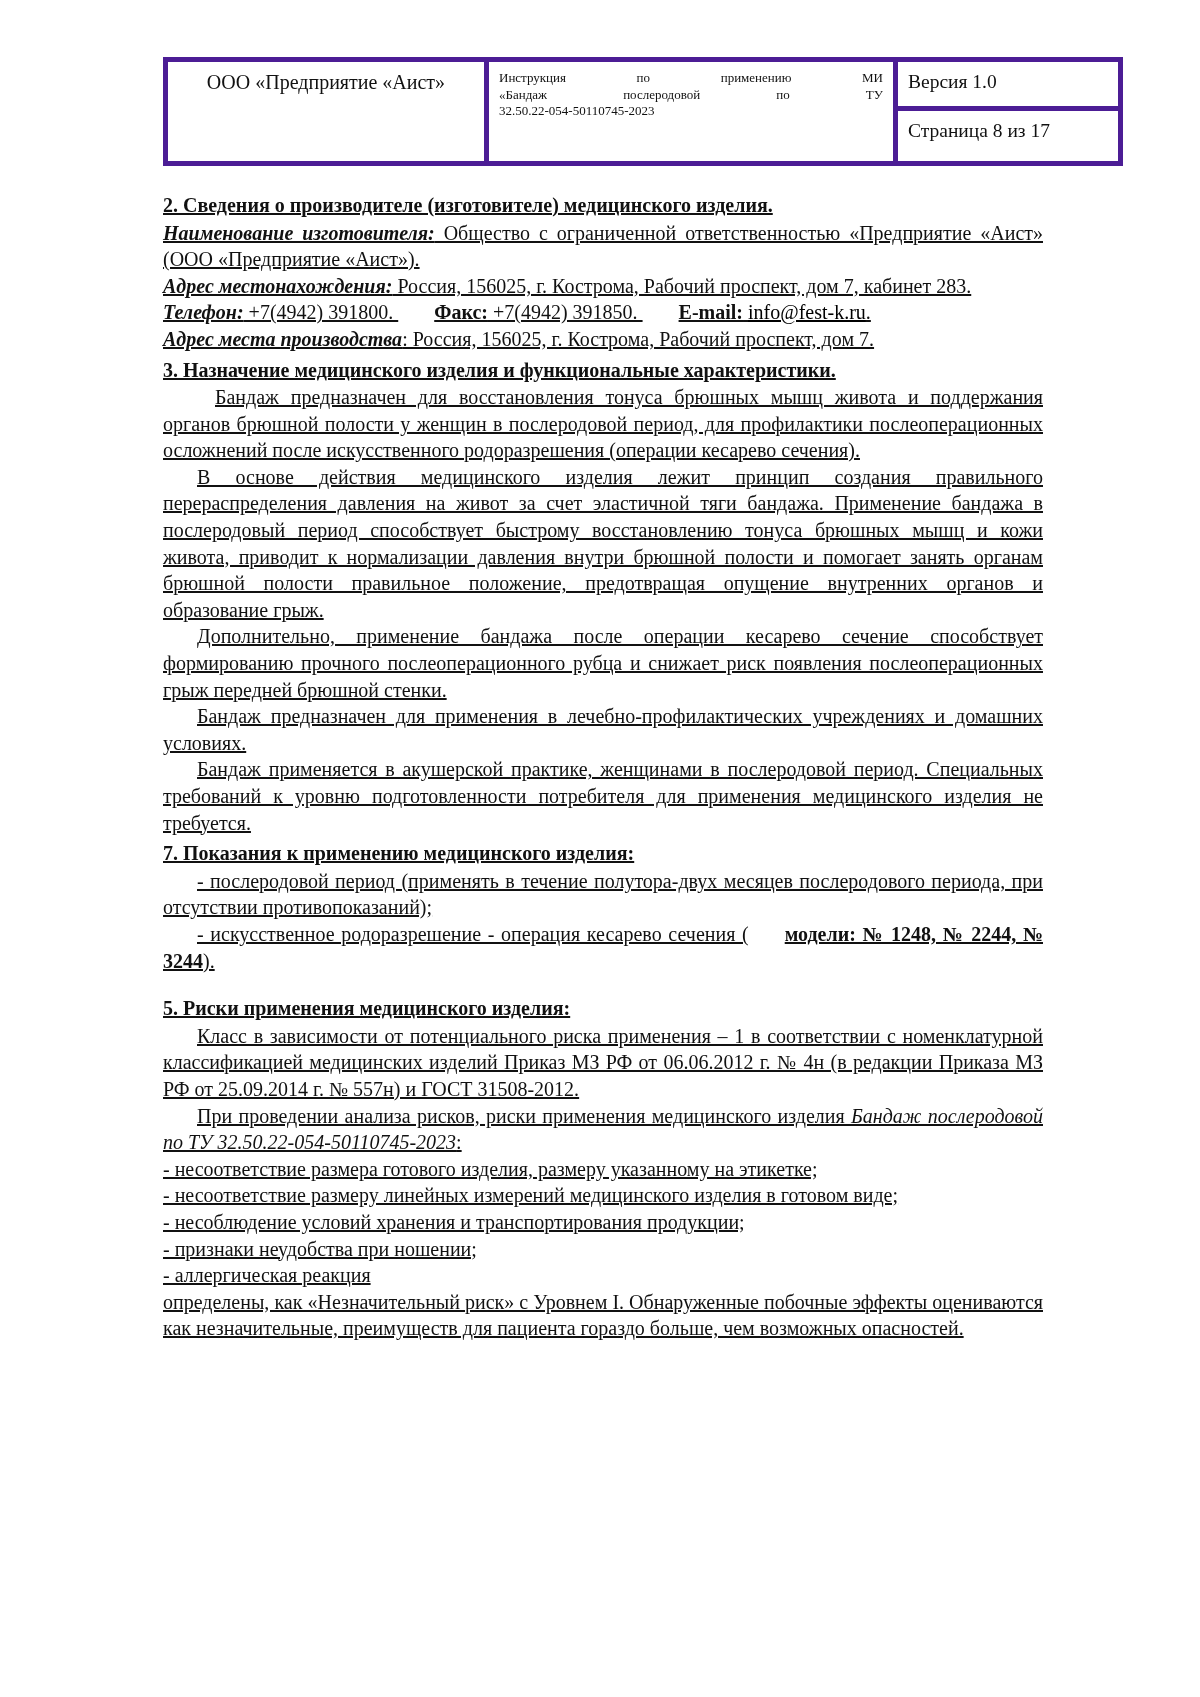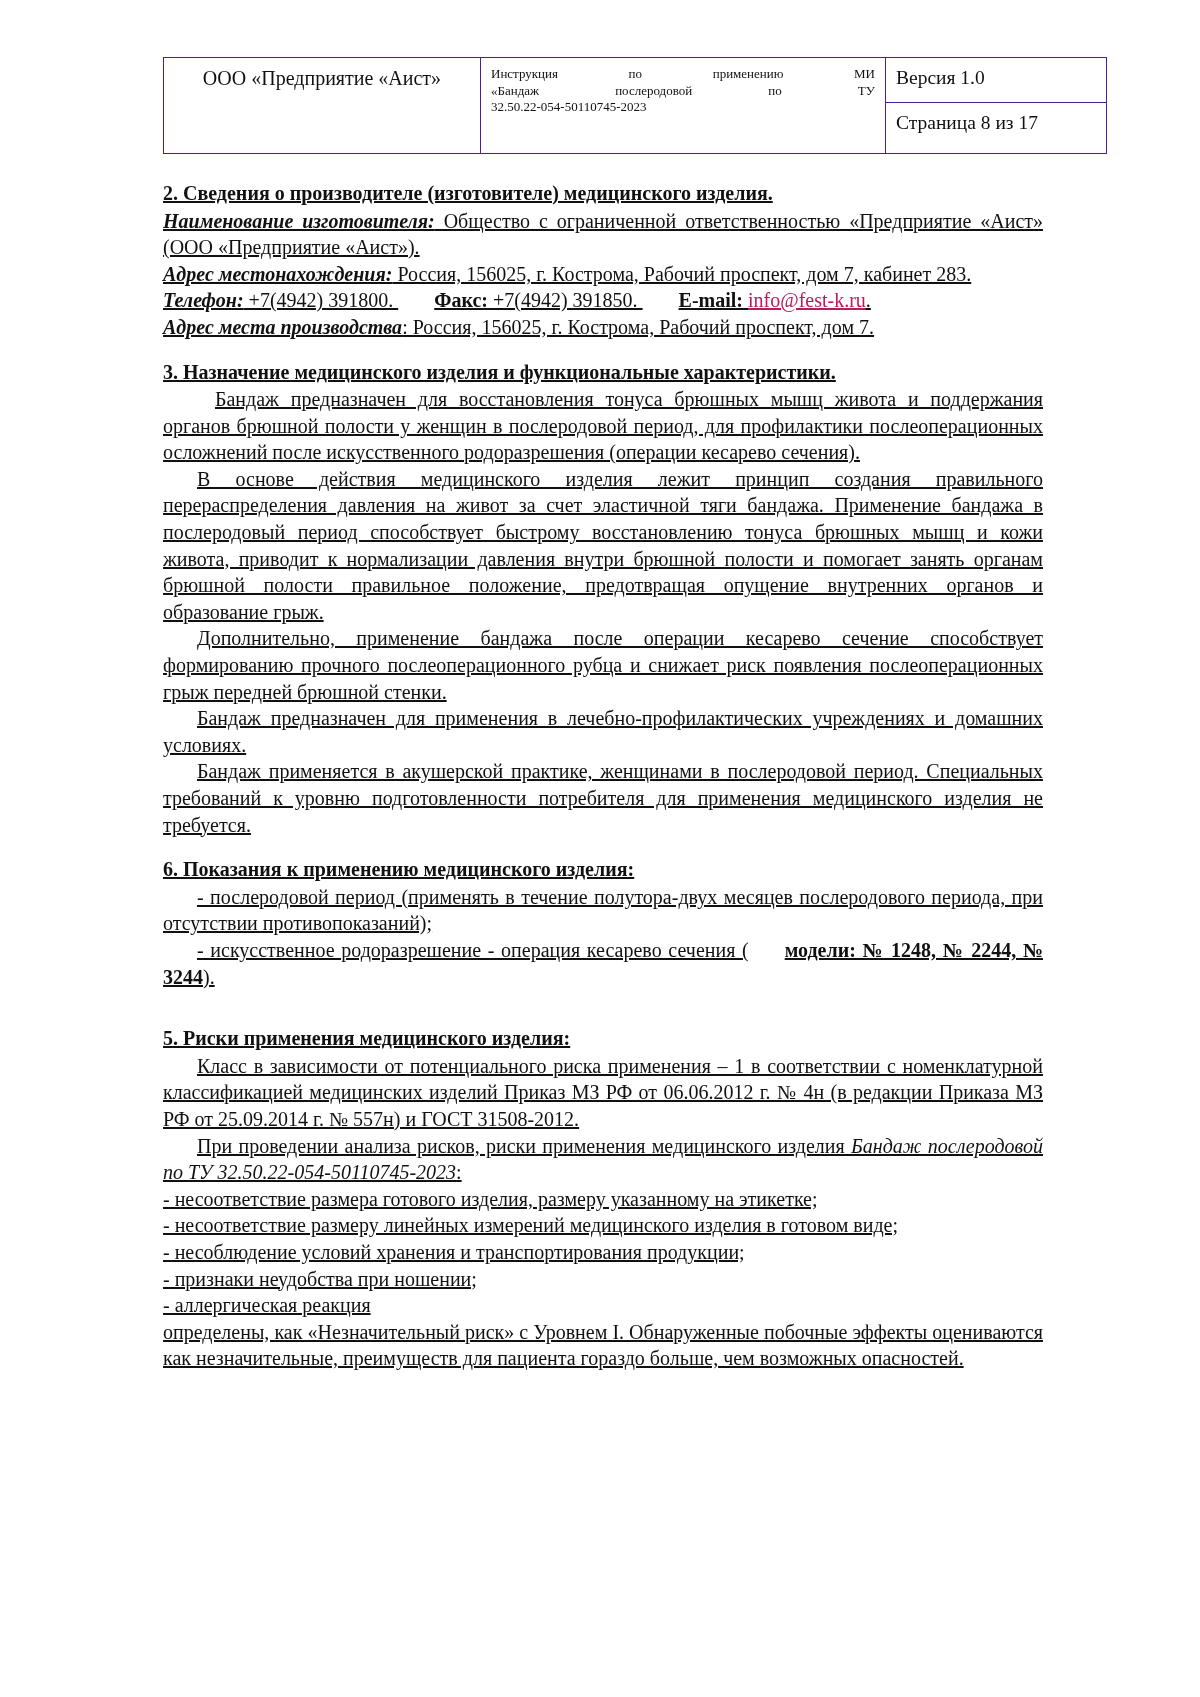--- a/index.html
+++ b/index.html
@@ -32,21 +32,21 @@
 
   
   table.header-table {
     border-collapse: collapse;
     width: 880px;
     table-layout: fixed;
     font-size: 19.5px;
     line-height: 1.28;
   }
   table.header-table td {
-    border: 1px solid #4c1d95;
+    border: 5px solid #4c1d95;
     padding: 8px 10px 8px 10px;
     vertical-align: top;
   }
   td.hdr-company {
     width: 296px;
     text-align: center;
     vertical-align: middle;
     font-size: 20px;
   }
   td.hdr-title {
@@ -73,42 +73,42 @@
     margin-top: 26px;
     font-size: 20px;
     line-height: 1.33;
     text-decoration: underline;
   }
   p {
     margin: 0;
   }
   .sec-head {
     font-weight: bold;
-    margin-top: 18px;
+    margin-top: 4px;
     margin-bottom: 1px;
   }
   .sec-head.first { margin-top: 0; }
   .just {
     text-align: justify;
   }
   .indent {
     text-indent: 52px;
   }
   .indent-small {
     text-indent: 34px;
   }
   .it-b {
     font-style: italic;
     font-weight: bold;
   }
   .b { font-weight: bold; margin-left: 36px; }
   .i { font-style: italic; }
   .link {
     text-decoration: underline;
-    color: #be185d;
+    color: #000000;
   }
   .gap-md { height: 17px; }
   .blk { display: block; }
 </style>
 </head>
 <body>
 
 <div class="page">
   <div class="content">
 
@@ -152,21 +152,21 @@
         <span class="it-b">Адрес места производства</span><span>: Россия, 156025, г. Кострома, Рабочий проспект, дом 7.</span>
       </p>
 
       <p class="sec-head">3. Назначение медицинского изделия и функциональные характеристики.</p>
       <p class="just indent">Бандаж предназначен для восстановления тонуса брюшных  мышц живота и поддержания органов брюшной полости у женщин в послеродовой период,  для профилактики послеоперационных осложнений после искусственного родоразрешения (операции кесарево сечения).</p>
       <p class="just indent-small">В основе действия медицинского изделия  лежит принцип создания правильного перераспределения  давления на живот  за счет эластичной тяги бандажа. Применение бандажа в послеродовый период способствует быстрому восстановлению тонуса брюшных мышц и кожи живота, приводит к нормализации давления внутри брюшной полости и помогает занять органам брюшной полости правильное положение, предотвращая опущение внутренних органов и образование грыж.</p>
       <p class="just indent-small">Дополнительно, применение бандажа после операции кесарево сечение способствует формированию прочного послеоперационного рубца и снижает риск появления послеоперационных грыж передней брюшной стенки.</p>
       <p class="just indent-small">Бандаж предназначен для применения в лечебно-профилактических учреждениях и домашних условиях.</p>
       <p class="just indent-small">Бандаж применяется  в акушерской практике, женщинами в послеродовой период. Специальных требований к уровню подготовленности потребителя для применения медицинского изделия не требуется.</p>
 
-      <p class="sec-head">6. Показания к применению медицинского изделия:</p>
+      <p class="sec-head">7. Показания к применению медицинского изделия:</p>
       <p class="just indent-small">- послеродовой период (применять в течение полутора-двух месяцев послеродового периода, при отсутствии противопоказаний);</p>
       <p class="just indent-small">
         <span>- искусственное родоразрешение - операция кесарево сечения (</span><span class="b">модели:  № 1248, № 2244, № 3244</span><span>).</span>
       </p>
 
       <div class="gap-md"></div>
 
       <p class="sec-head">5. Риски применения медицинского изделия:</p>
       <p class="just indent-small">Класс в зависимости от потенциального риска применения – 1 в  соответствии с номенклатурной классификацией медицинских изделий Приказ МЗ РФ от 06.06.2012 г. № 4н (в редакции Приказа МЗ РФ от 25.09.2014 г. № 557н) и ГОСТ  31508-2012.</p>
       <p class="just indent-small">

